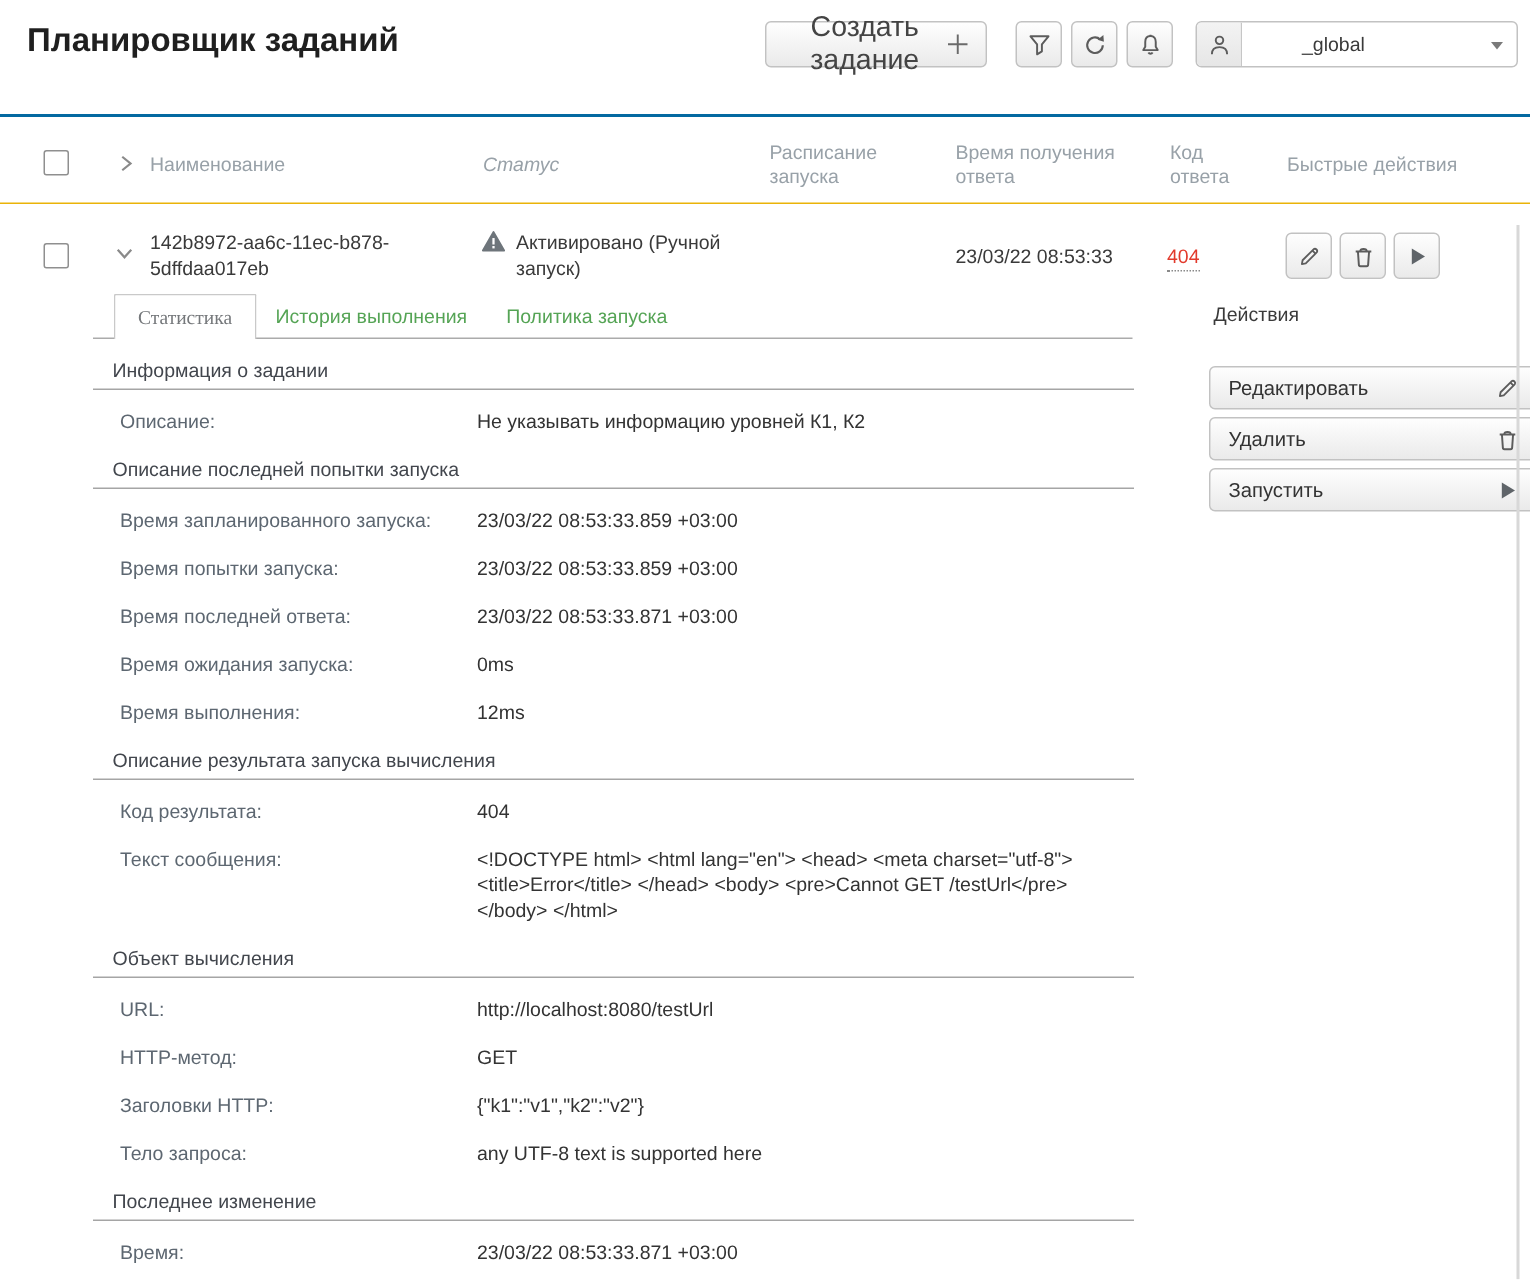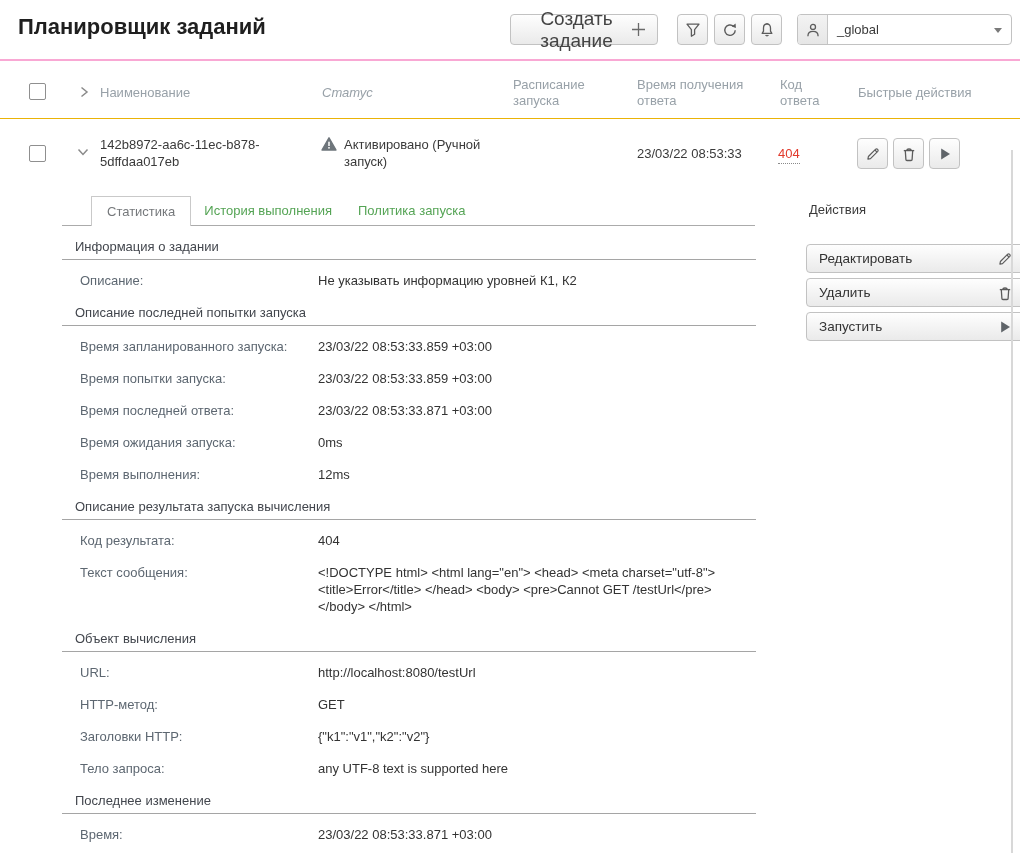--- a/index.html
+++ b/index.html
@@ -1,49 +1,49 @@
 <!DOCTYPE html>
 <html><head>
 <meta charset="utf-8">
 <style>
   * { margin:0; padding:0; box-sizing:border-box; }
   html,body { background:#fff; }
   body { font-family:"Liberation Sans", sans-serif; color:#333; font-size:13px; }
   .app { position:relative; width:1020px; height:853px; background:#fff; overflow:hidden; }
 
   
-  .topbar { position:relative; height:61px; border-bottom:2px solid #f9a8d4; background:#fff; }
+  .topbar { position:relative; height:78px; border-bottom:2px solid #0369a1; background:#fff; }
   .page-title { position:absolute; left:18px; top:14px; font-size:22px; font-weight:600; color:#1f1f1f; }
   .btn { display:inline-flex; align-items:center; justify-content:center;
          background:linear-gradient(#fefefe,#eaeaea); border:1px solid #c2c2c2; border-radius:4px;
          color:#444; font-size:19px; cursor:pointer; font-family:inherit; }
   .create-btn { position:absolute; left:510px; top:14px; height:31px; width:148px; justify-content:space-between; padding:0 11px; }
   .icon-btn { position:absolute; top:14px; width:31px; height:31px; }
   .scope { position:absolute; left:797px; top:14px; width:215px; height:31px; border:1px solid #c2c2c2;
-           border-radius:4px; display:flex; align-items:stretch; background:#fff; cursor:pointer; }
+           border-radius:4px; display:flex; align-items:stretch; background:#fff; cursor:pointer;gap:31px; }
   .scope-iconbox { width:30px; background:linear-gradient(#f3f3f3,#e6e6e6); border-right:1px solid #c6c6c6;
                    border-radius:3px 0 0 3px; display:flex; align-items:center; justify-content:center; }
   .scope-value { flex:1; display:flex; align-items:center; padding-left:9px; color:#3a3a3a; }
   .caret-down { position:absolute; right:9px; top:13px; width:0; height:0;
                 border-left:4px solid transparent; border-right:4px solid transparent; border-top:5px solid #7a7a7a; }
 
   
   .grid-header { position:relative; height:58px; border-bottom:1px solid #eab308; }
   .grid-header .col { position:absolute; color:#98a1a8; line-height:16px; }
   .checkbox { position:absolute; width:17px; height:17px; border:1px solid #8f8f8f; border-radius:2px; background:#fff; cursor:pointer; }
   .grid-row { position:relative; height:76px; }
   .cell { position:absolute; color:#3a3a3a; line-height:17px; }
   .code-link { color:#e23a2c; border-bottom:1px dotted #8a8a8a; padding-bottom:1px; cursor:pointer; }
   .qa-btn { position:absolute; top:19px; width:31px; height:31px; }
 
   
   .detail { position:absolute; left:0; top:196px; width:1020px; }
   .tabbar { margin-left:62px; width:693px; height:30px; border-bottom:1px solid #ababab; display:flex; align-items:flex-end; }
   .tab { color:#55a455; line-height:29px; padding:0 13px; cursor:pointer; white-space:nowrap; }
-  .tab.first { margin-left:29px; }
+  .tab.first { margin-left:14px;font-family:Liberation Serif, serif; }
   .tab.active { color:#75787b; background:#fff; border:1px solid #c9c9c9; border-bottom:none;
                 margin-bottom:-1px; line-height:29px; padding:0 15px; border-radius:1px 1px 0 0; }
   .sections { margin-left:62px; width:694px; }
   .section-title { margin-top:12px; padding:0 0 4px 13px; color:#42464d; line-height:17px;
                    border-bottom:1px solid #a5a5a5; }
   .kv-row { display:flex; padding:12px 0 3px 18px; }
   .kv-label { width:238px; color:#5d6771; line-height:17px; flex:none; }
   .kv-value { color:#333; line-height:17px; max-width:438px; }
 
   

